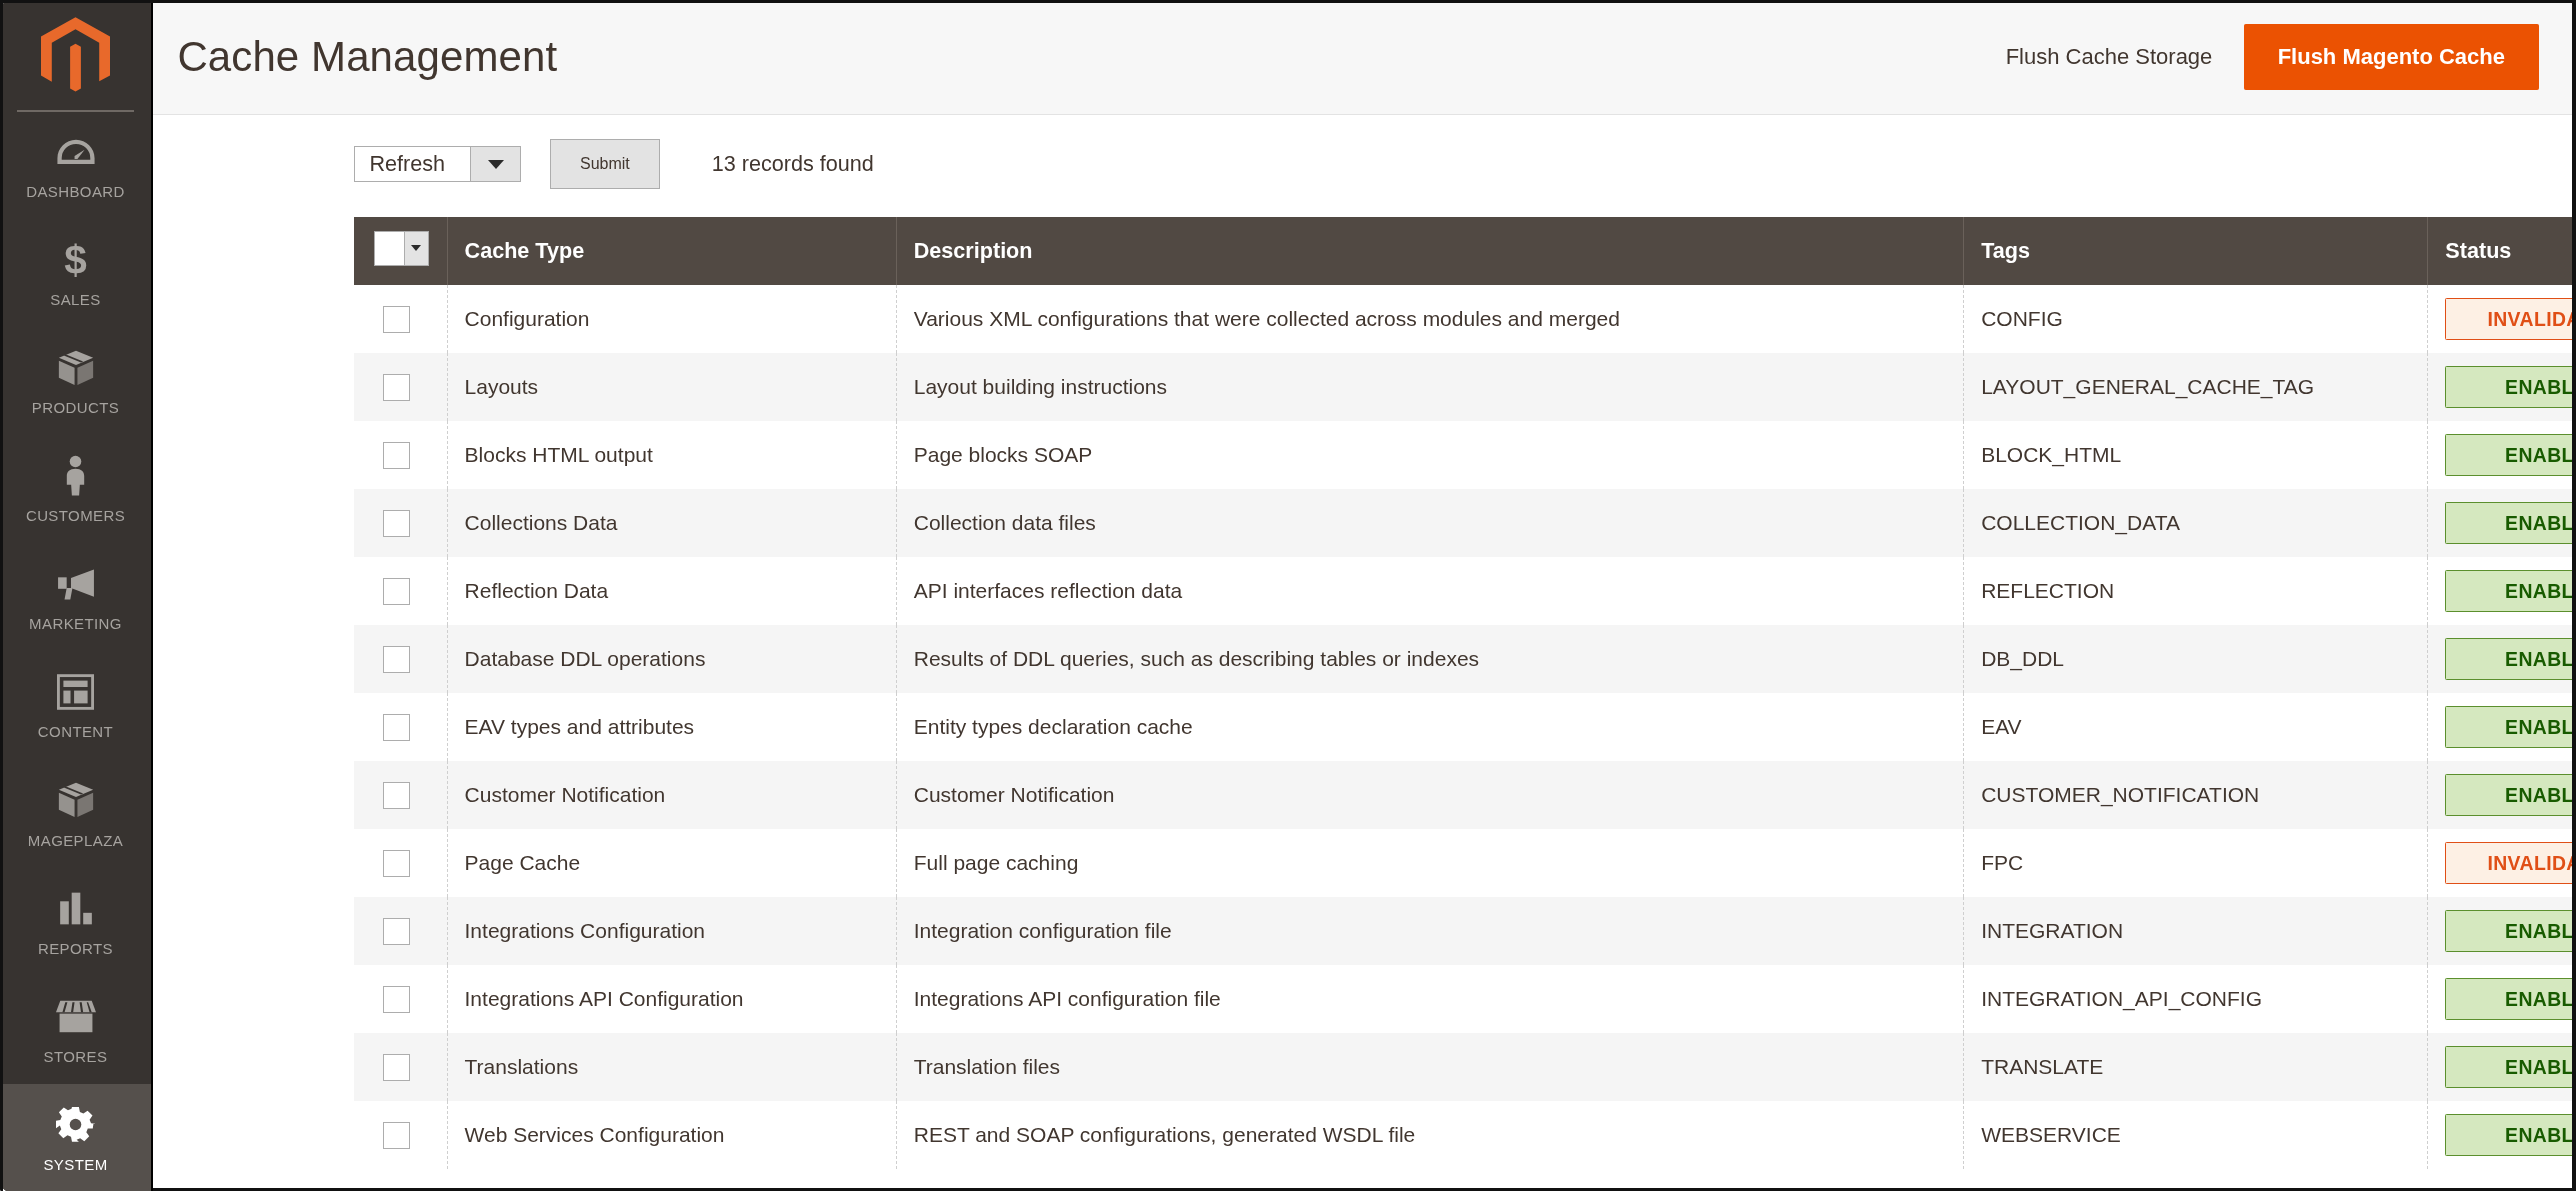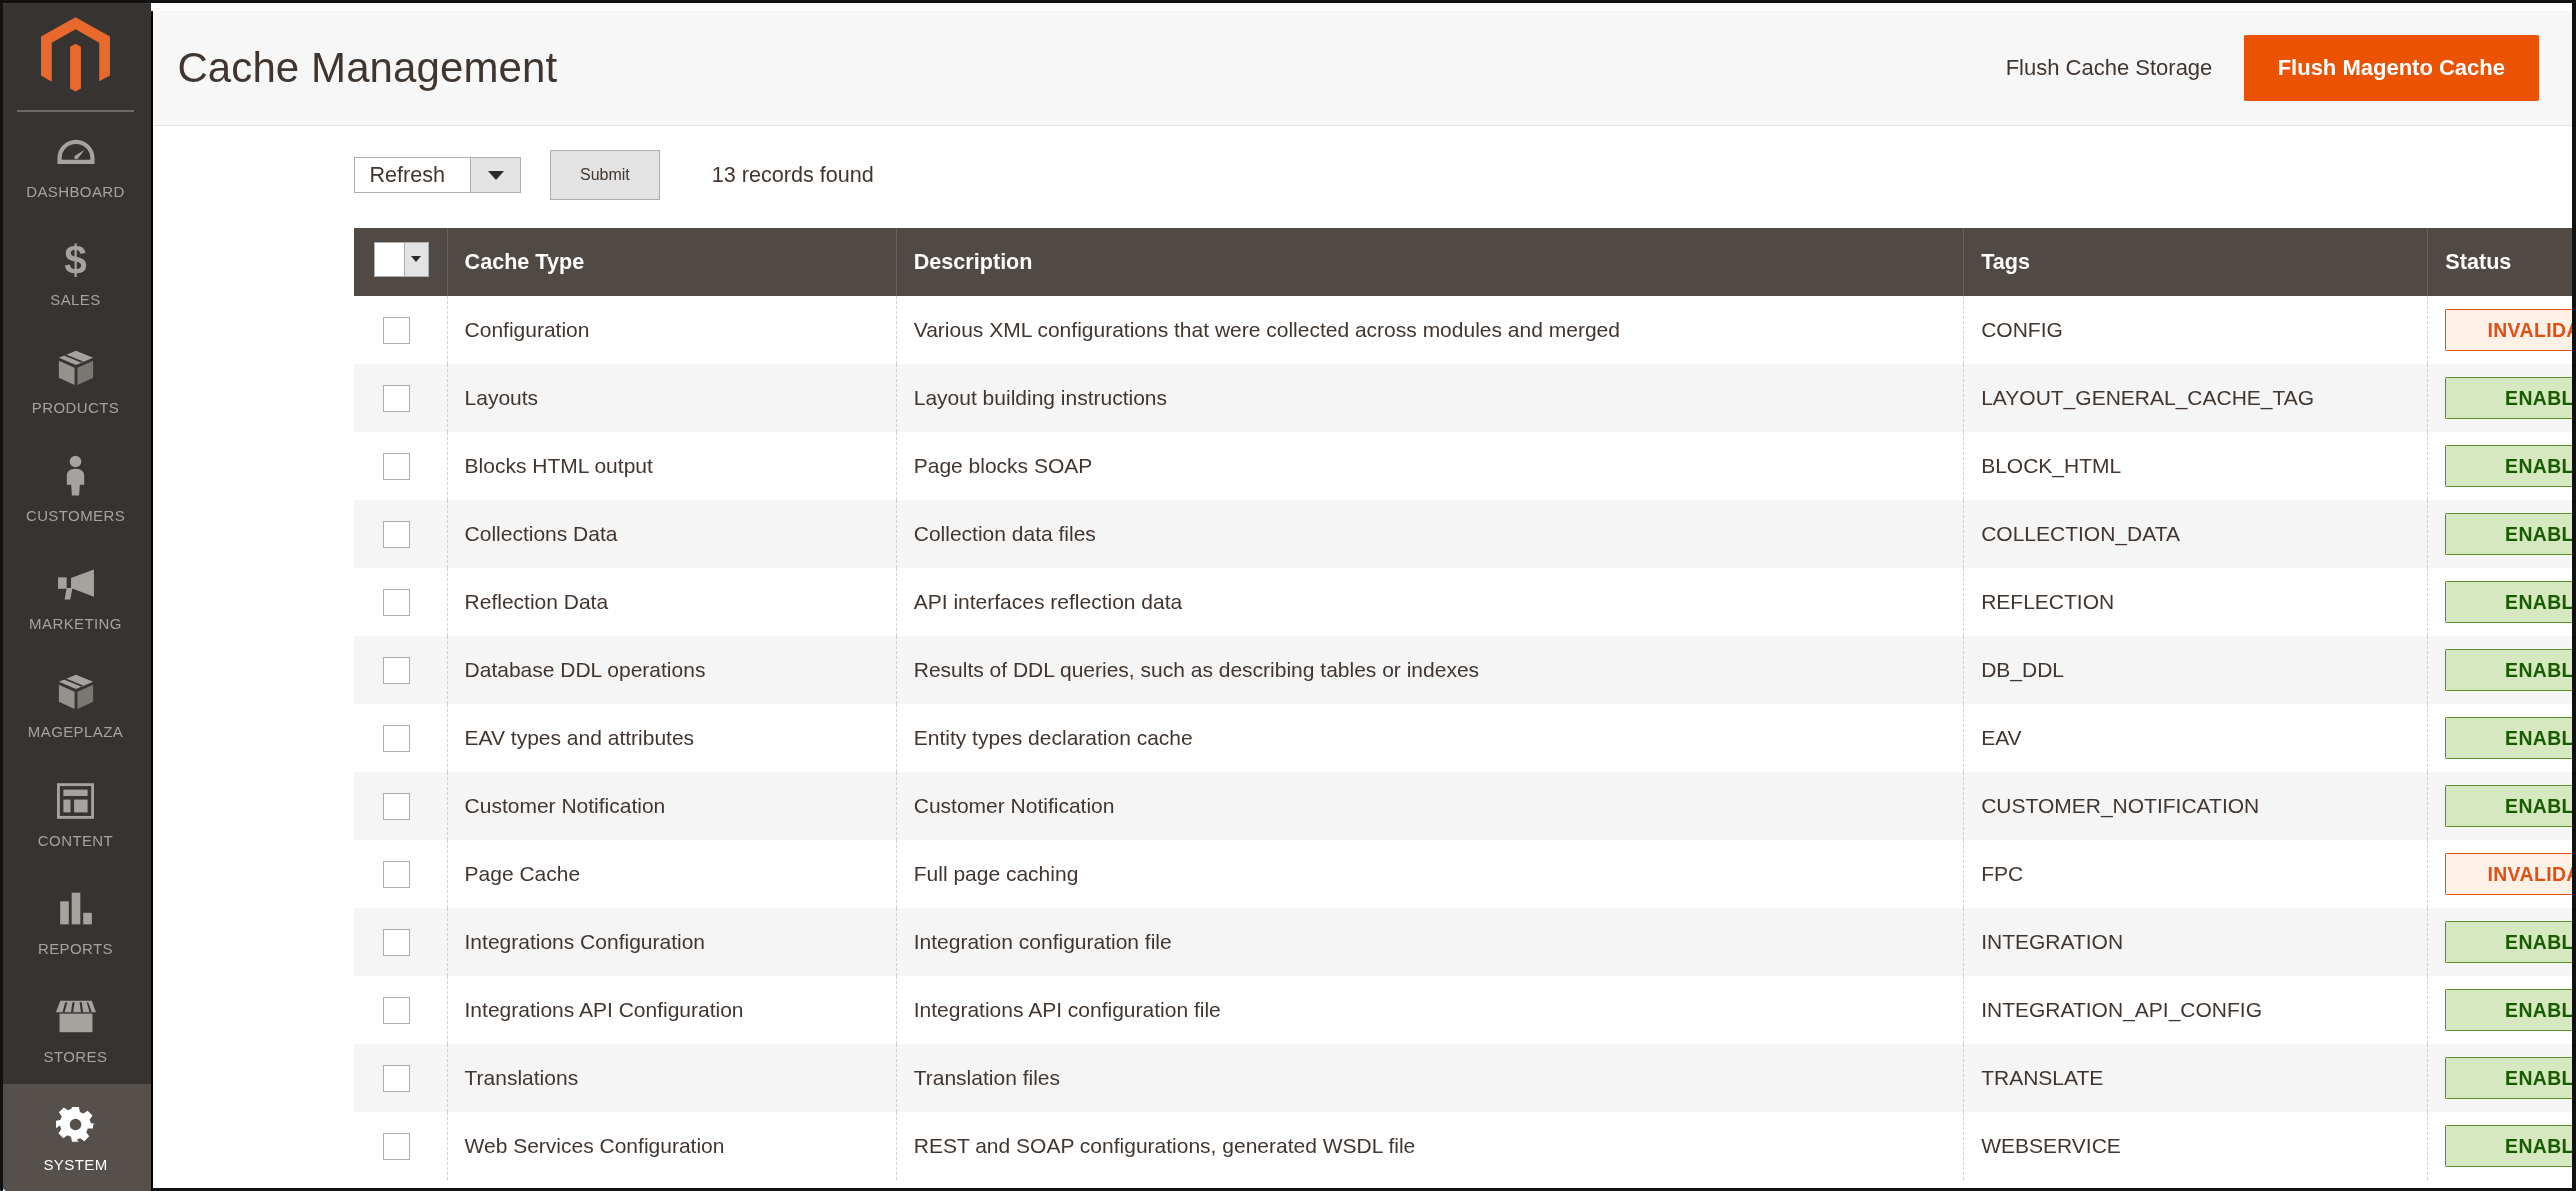--- a/index.html
+++ b/index.html
@@ -83,21 +83,20 @@
 
   
   .main {
     flex: 1 1 auto;
     min-width: 0;
     display: flex;
     flex-direction: column;
     background: #ffffff;
     border-left: 2.2px solid #000000;
     position: relative;
-    margin-top: 11px;
   }
 
   .page-header {
     height: 115px;
     background: #f7f7f7;
     border-bottom: 0.7px solid #e3e3e3;
     display: flex;
     align-items: center;
     padding: 0 37px 0 24.4px;
     flex: 0 0 115px;
@@ -393,40 +392,40 @@
           <path fill="currentColor" d="M54 2 22 14v14L54 40z"></path>
           <rect x="4" y="13" width="12" height="16" fill="currentColor"></rect>
           <path fill="currentColor" d="M16 28h8l-3 16h-8z"></path>
         </svg>
       </span>
       <span class="nav-label">MARKETING</span>
     </a>
 
     <a class="nav-item" href="#">
       <span class="nav-icon">
+        <svg width="37" height="36" viewBox="0 0 52 50" xmlns="http://www.w3.org/2000/svg" aria-hidden="true">
+          <rect x="2" y="2" width="48" height="46" fill="none" stroke="currentColor" stroke-width="4"></rect>
+          <rect x="9" y="9" width="34" height="9" fill="currentColor"></rect>
+          <rect x="9" y="23" width="10" height="18" fill="currentColor"></rect>
+          <rect x="24" y="23" width="19" height="18" fill="currentColor"></rect>
+        </svg>
+      </span>
+      <span class="nav-label">CONTENT</span>
+    </a>
+
+    <a class="nav-item" href="#">
+      <span class="nav-icon">
         <svg width="40" height="39" viewBox="0 0 56 54" xmlns="http://www.w3.org/2000/svg" aria-hidden="true">
           <path fill="currentColor" d="M28 2 4 12l24 10 24-10z"></path>
           <path fill="currentColor" opacity="0.85" d="M4 16v24l22 10V26z"></path>
           <path fill="currentColor" opacity="0.6" d="M52 16v24L30 50V26z"></path>
           <path fill="#373330" d="M14 7.5 38 17.2l-3 1.3L11 8.8z"></path>
         </svg>
       </span>
       <span class="nav-label">MAGEPLAZA</span>
-    </a>
-
-    <a class="nav-item" href="#">
-      <span class="nav-icon">
-        <svg width="37" height="36" viewBox="0 0 52 50" xmlns="http://www.w3.org/2000/svg" aria-hidden="true">
-          <rect x="2" y="2" width="48" height="46" fill="none" stroke="currentColor" stroke-width="4"></rect>
-          <rect x="9" y="9" width="34" height="9" fill="currentColor"></rect>
-          <rect x="9" y="23" width="10" height="18" fill="currentColor"></rect>
-          <rect x="24" y="23" width="19" height="18" fill="currentColor"></rect>
-        </svg>
-      </span>
-      <span class="nav-label">CONTENT</span>
     </a>
 
     <a class="nav-item" href="#">
       <span class="nav-icon">
         <svg width="36" height="35" viewBox="0 0 50 48" xmlns="http://www.w3.org/2000/svg" aria-hidden="true">
           <rect x="3" y="14" width="12" height="32" fill="currentColor"></rect>
           <rect x="19" y="2" width="12" height="44" fill="currentColor"></rect>
           <rect x="35" y="30" width="12" height="16" fill="currentColor"></rect>
         </svg>
       </span>

